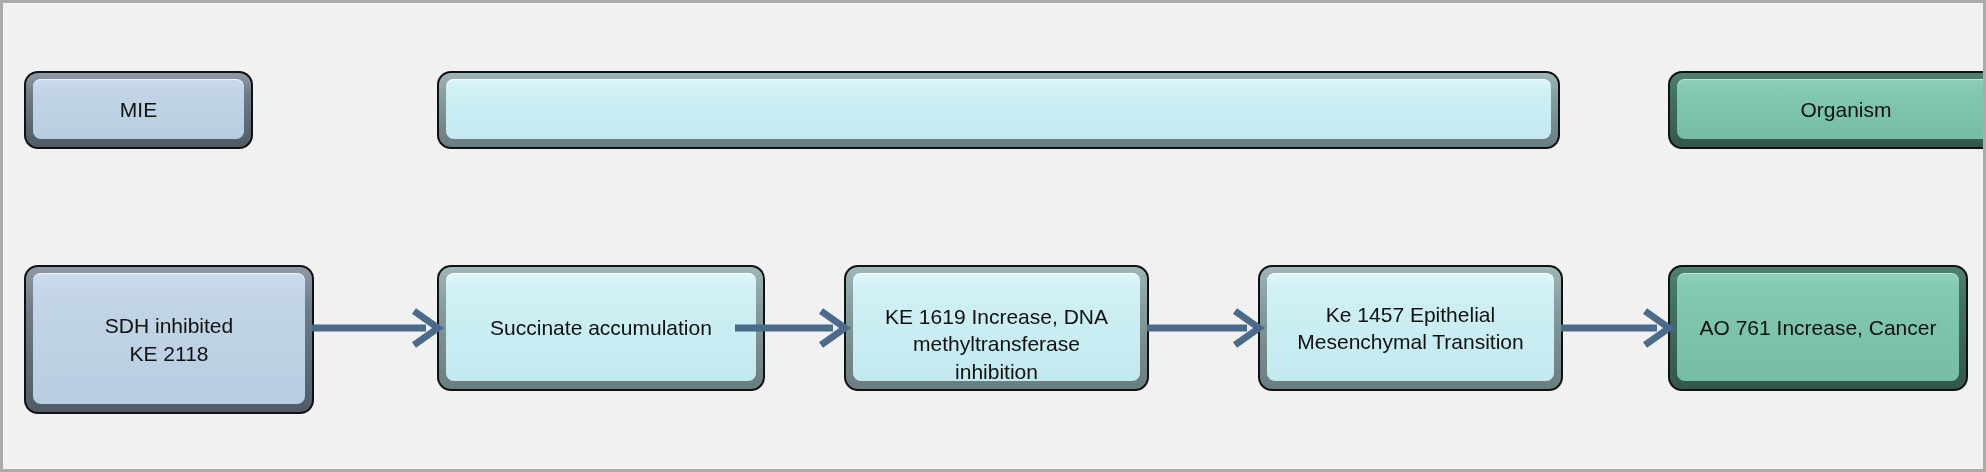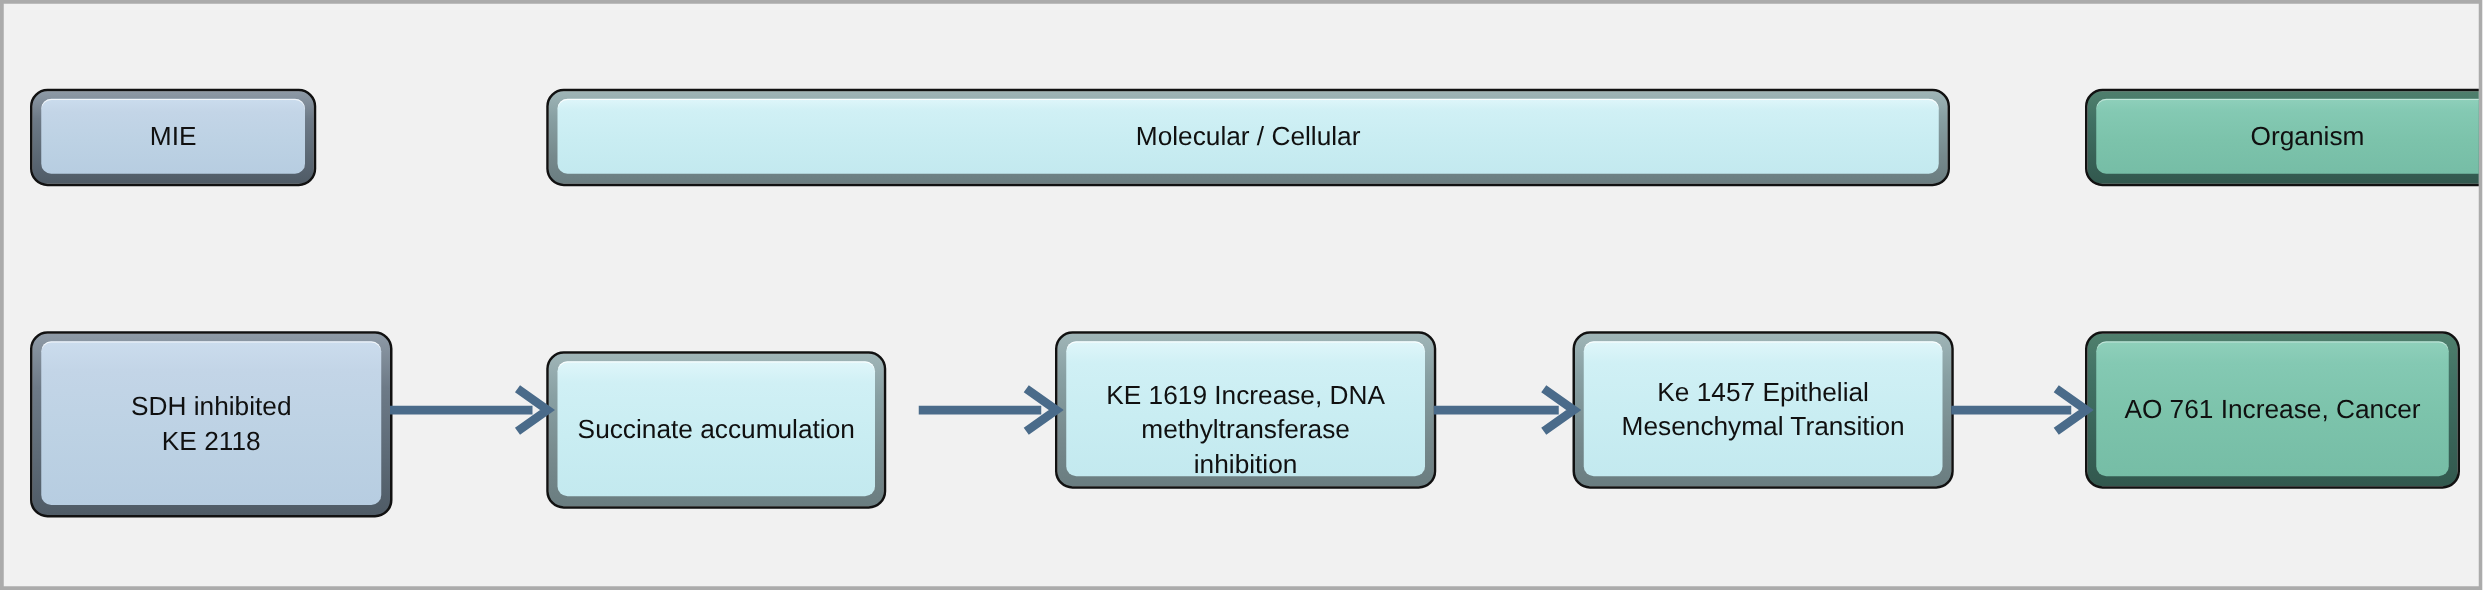--- a/index.html
+++ b/index.html
@@ -87,35 +87,34 @@
 
 <div id="canvas">
 
   <div class="box blue" style="left:21px; top:68px; width:229px; height:78px;">
     <div class="inner"></div>
     <div class="label">MIE</div>
   </div>
 
   <div class="box cyan" style="left:434px; top:68px; width:1123px; height:78px;">
     <div class="inner"></div>
-    <div class="label">Molecular / Cellular</div>
   </div>
 
   <div class="box green" style="left:1665px; top:68px; width:356px; height:78px;">
     <div class="inner"></div>
     <div class="label">Organism</div>
   </div>
 
   <div class="box blue" style="left:21px; top:262px; width:290px; height:149px;">
     <div class="inner"></div>
     <div class="label">SDH inhibited
 KE 2118</div>
   </div>
 
-  <div class="box cyan" style="left:434px; top:278px; width:272px; height:126px;">
+  <div class="box cyan" style="left:434px; top:262px; width:328px; height:126px;">
     <div class="inner"></div>
     <div class="label">Succinate accumulation</div>
   </div>
 
   <div class="box cyan" style="left:841px; top:262px; width:305px; height:126px;align-items:flex-end;">
     <div class="inner"></div>
     <div class="label">KE 1619 Increase, DNA
 methyltransferase
 inhibition</div>
   </div>

